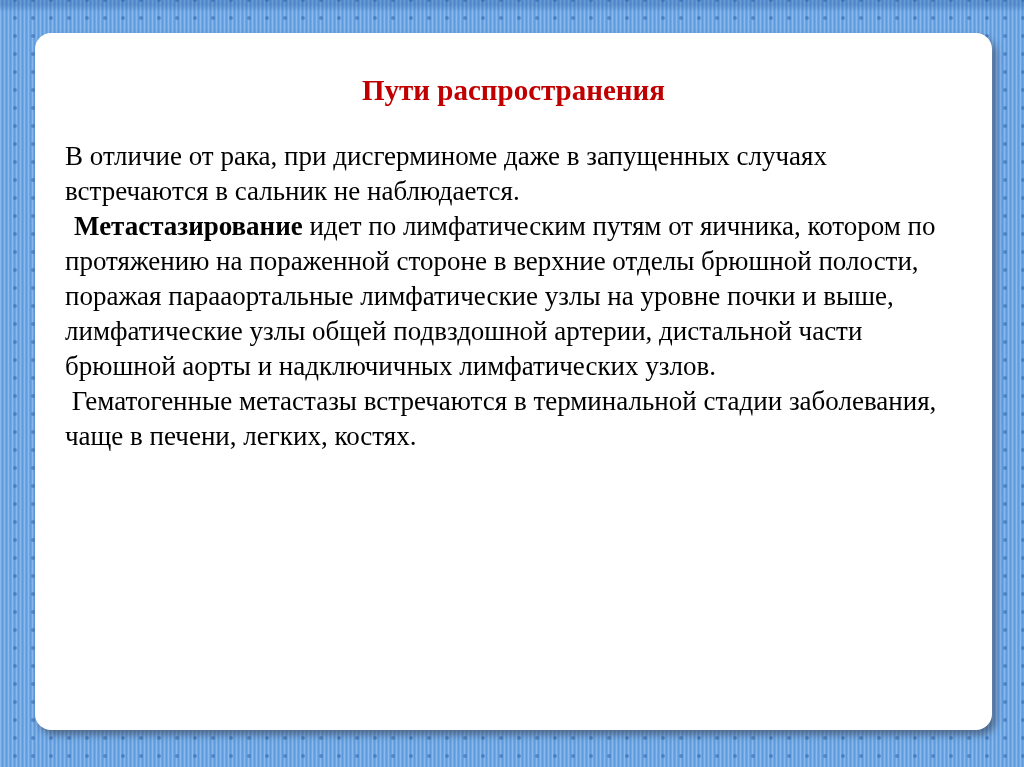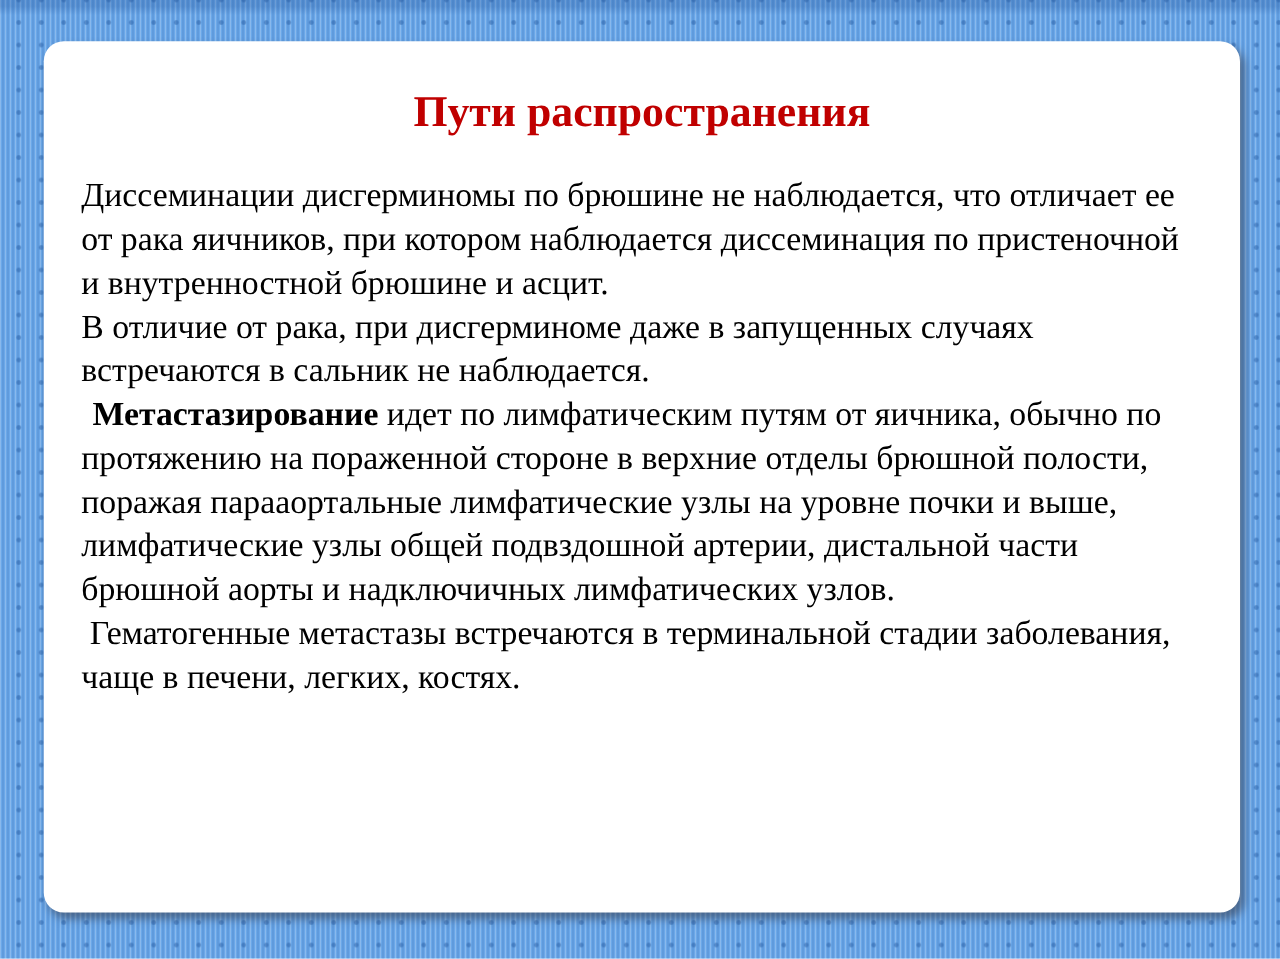--- a/index.html
+++ b/index.html
@@ -41,21 +41,21 @@
     background: #ffffff;
     border-radius: 16px;
     box-shadow: 4px 5px 7px rgba(52,58,74,0.55);
     box-sizing: border-box;
     padding: 39px 30px 0 30px;
   }
 
   .title {
     margin: 0 0 31px 0;
     text-align: center;
-    font-size: 35px;
+    font-size: 29px;
     line-height: 36px;
     font-weight: bold;
     color: #c00000;
   }
 
   .body-text {
     font-size: 27px;
     line-height: 35px;
     color: #000000;
   }
@@ -68,19 +68,18 @@
     margin-left: 9px;
   }
 </style>
 </head>
 <body>
 
 <div class="slide">
   <div class="card">
     <h1 class="title" style="color: rgb(192, 0, 0);">Пути распространения</h1>
     <div class="body-text">
-        <p><span>Диссеминации дисгерминомы по брюшине не наблюдается, что отличает ее от рака яичников, при котором наблюдается диссеминация по пристеночной и внутренностной брюшине и асцит.</span></p>
         <p><span>В отличие от рака, при дисгерминоме даже в запущенных случаях встречаются в сальник не наблюдается.</span></p>
-        <p><span class="seg-bold">Метастазирование</span><span> идет по лимфатическим путям от яичника, обычно по протяжению на пораженной стороне в верхние отделы брюшной полости, поражая парааортальные лимфатические узлы на уровне почки и выше, лимфатические узлы общей подвздошной артерии, дистальной части брюшной аорты и надключичных лимфатических узлов.</span></p>
+        <p><span class="seg-bold">Метастазирование</span><span> идет по лимфатическим путям от яичника, котором по протяжению на пораженной стороне в верхние отделы брюшной полости, поражая парааортальные лимфатические узлы на уровне почки и выше, лимфатические узлы общей подвздошной артерии, дистальной части брюшной аорты и надключичных лимфатических узлов.</span></p>
         <p><span> Гематогенные метастазы встречаются в терминальной стадии заболевания, чаще в печени, легких, костях.</span></p>
       </div>
   </div>
 </div>
 
 </body></html>

